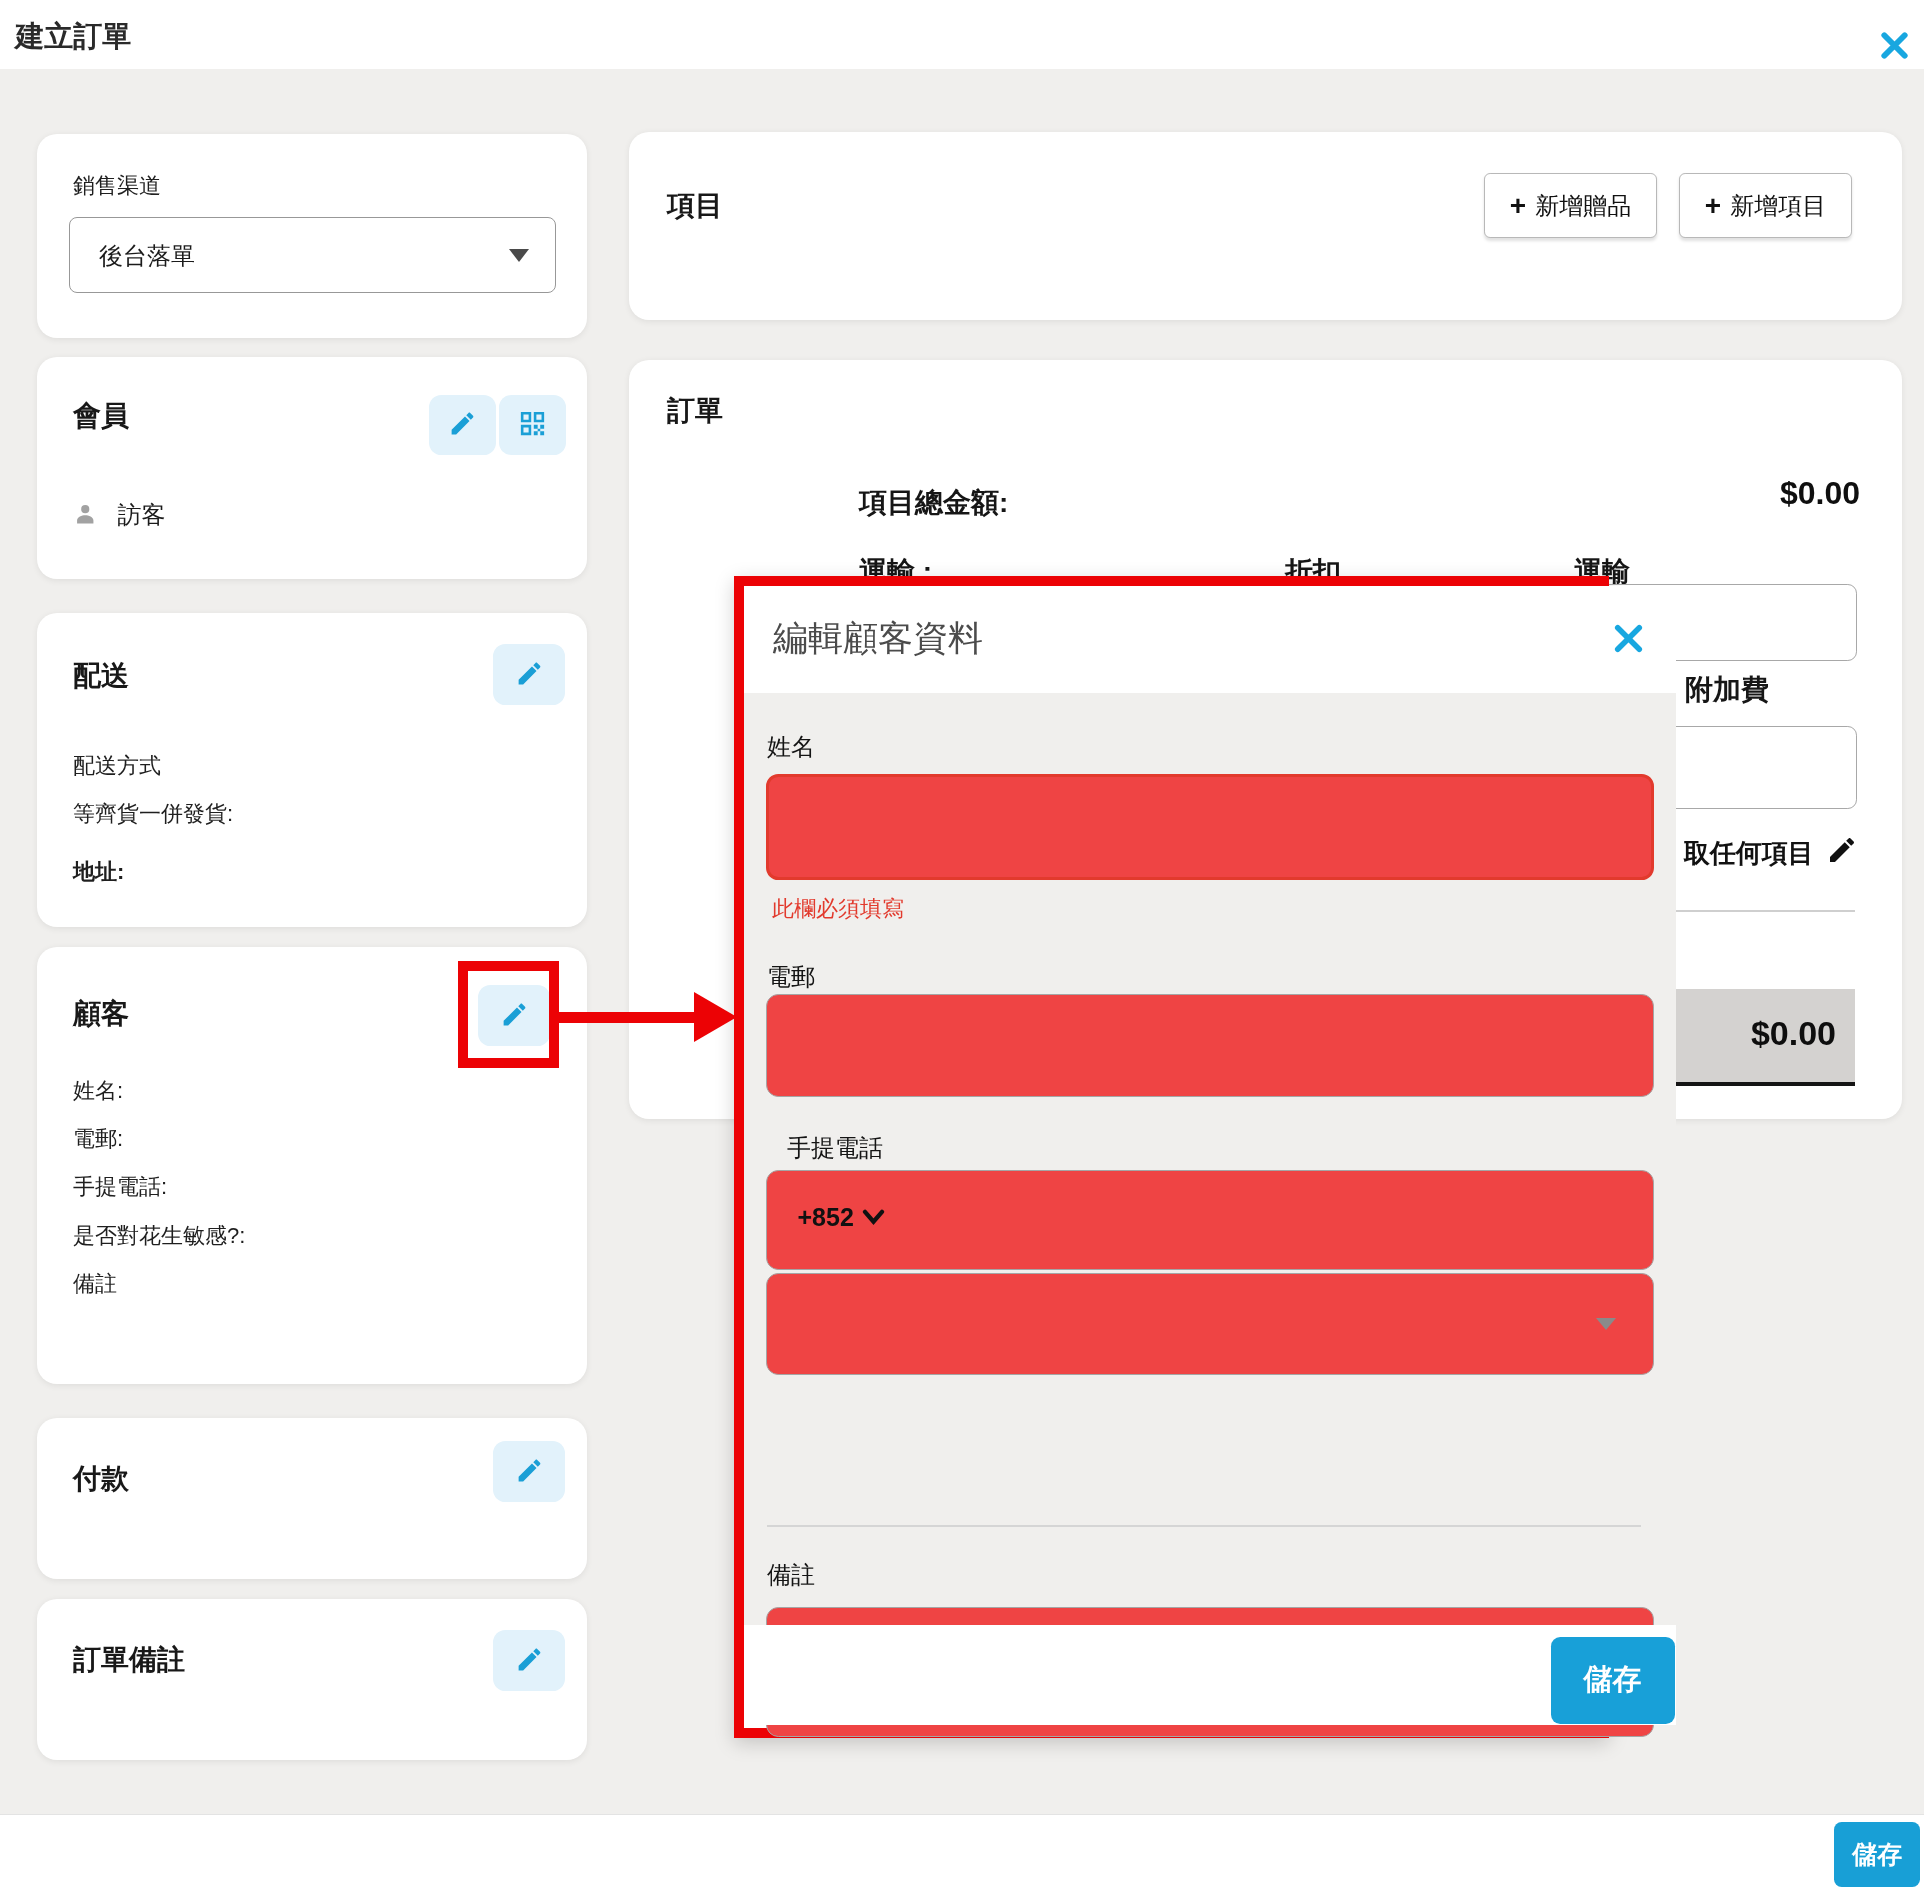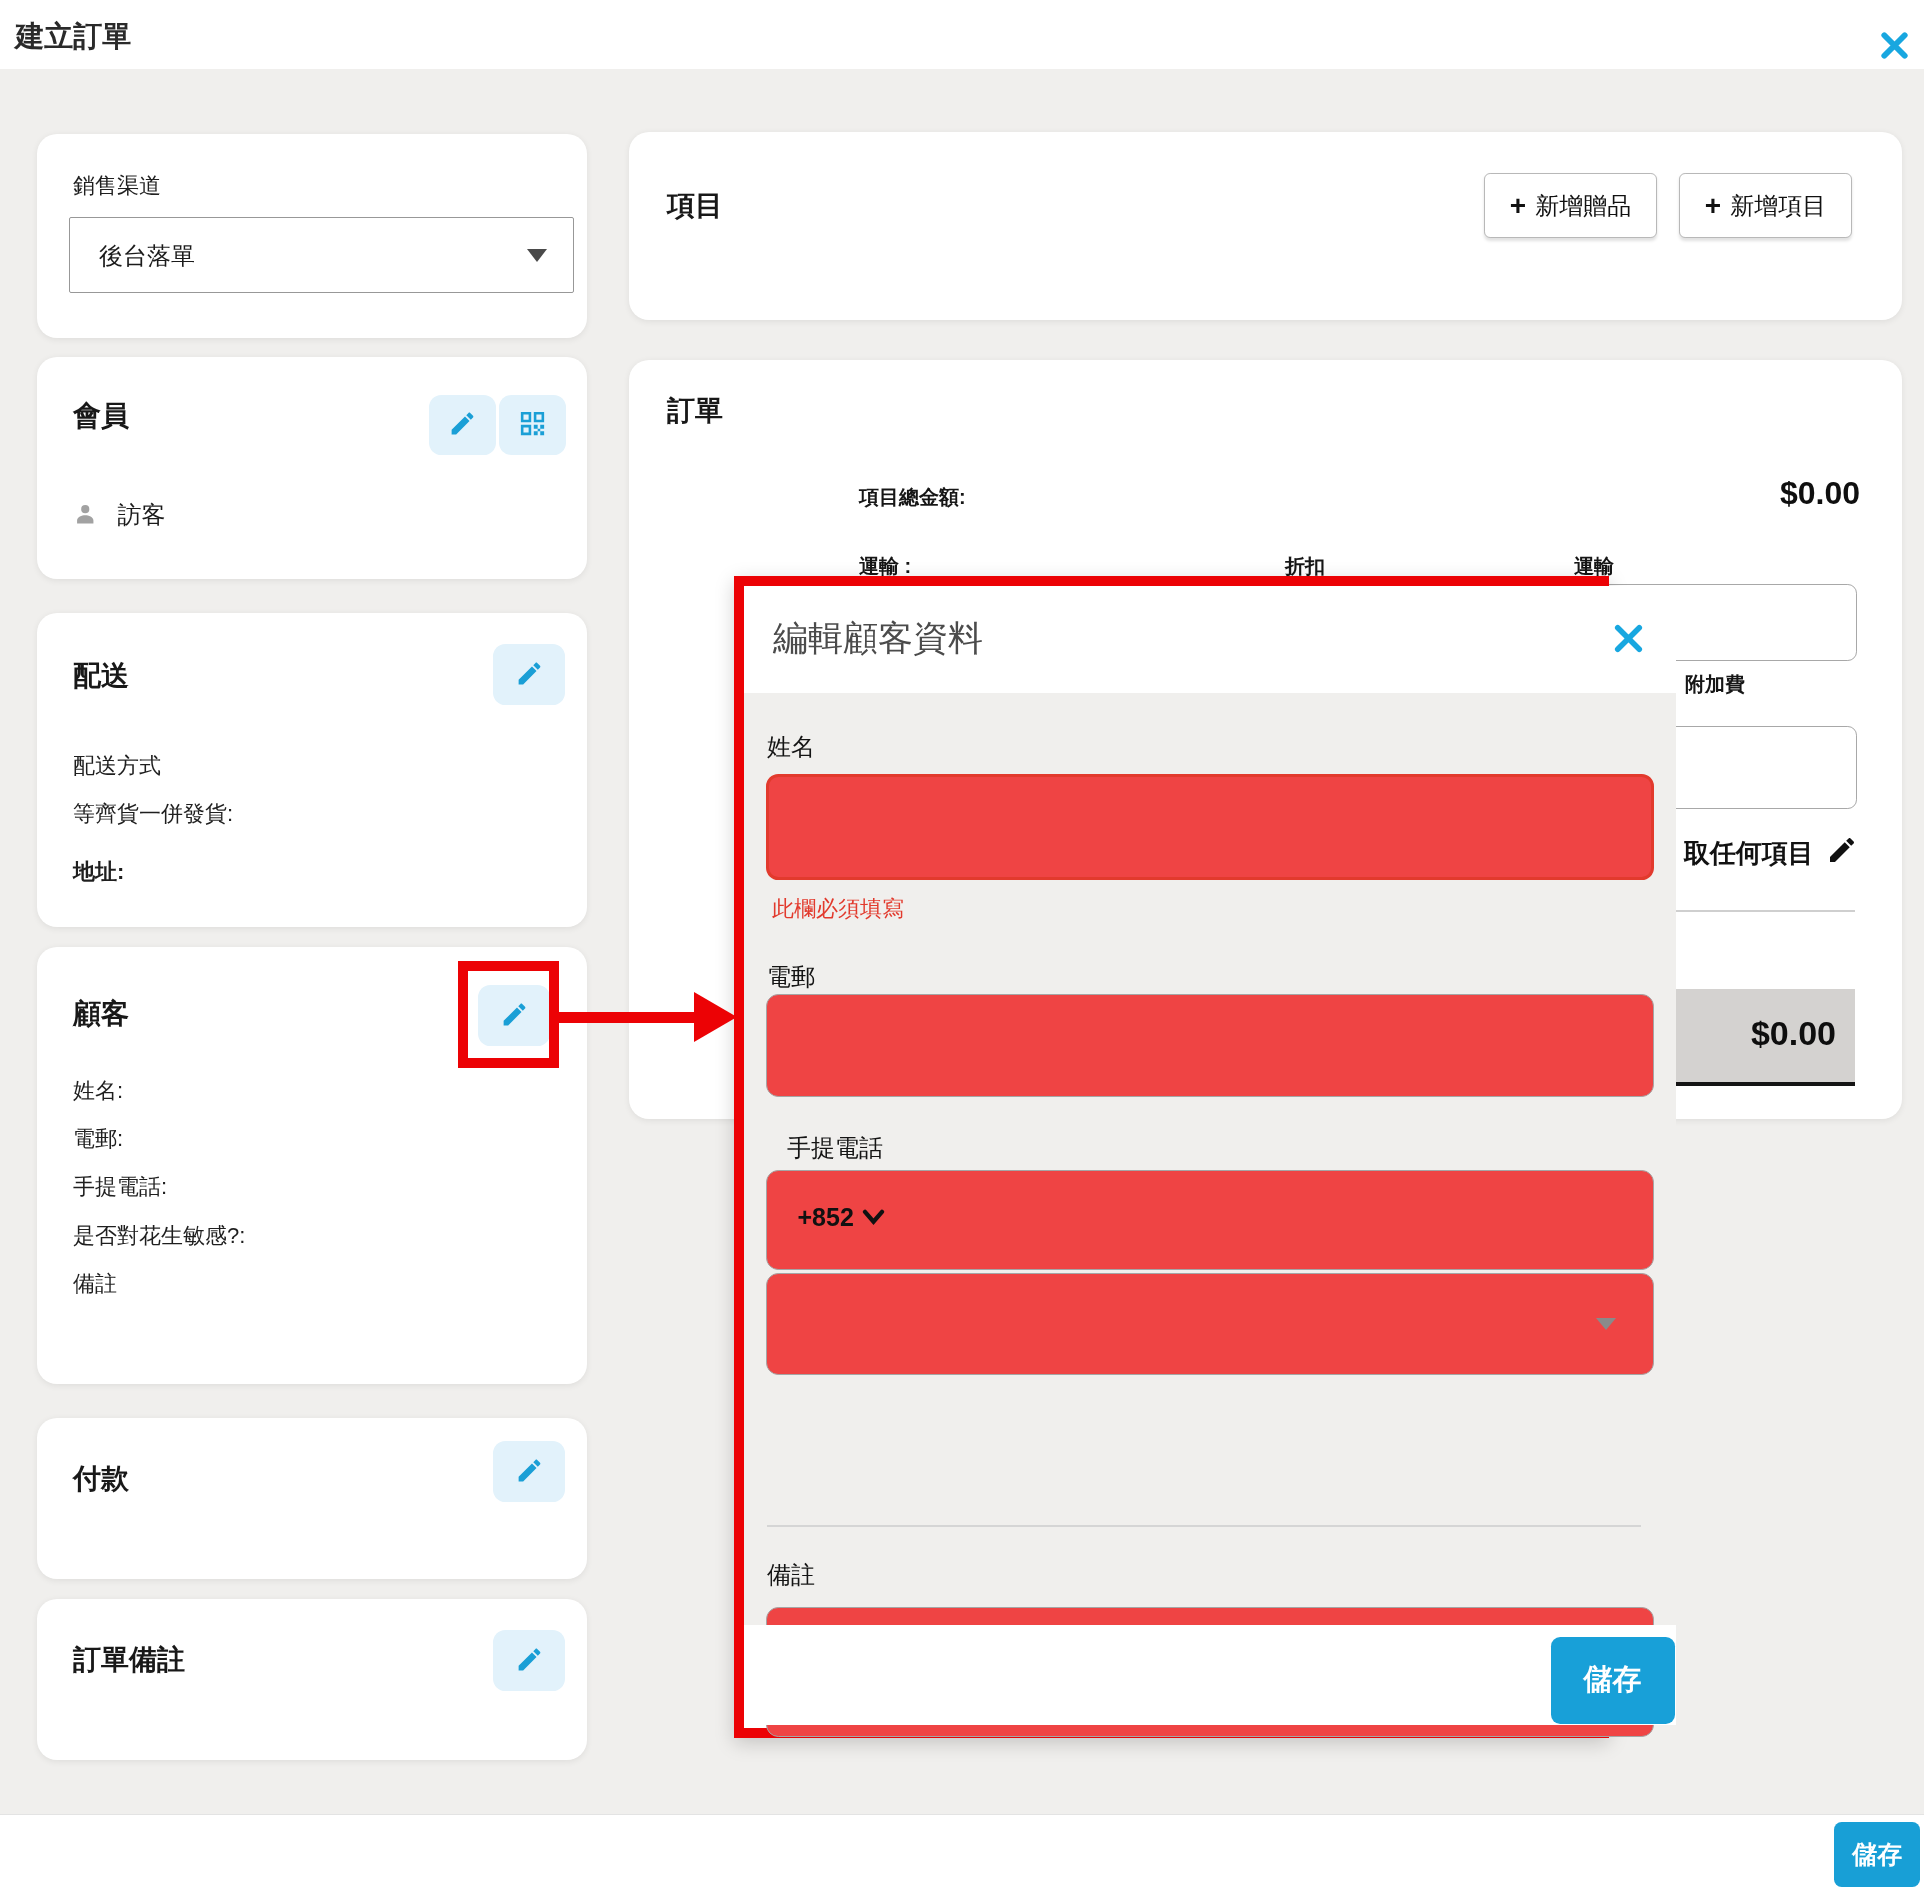--- a/index.html
+++ b/index.html
@@ -20,38 +20,38 @@
 
   
   .card{position:absolute;background:#ffffff;border-radius:20px;box-shadow:0 1.5px 6.1px rgba(0,0,0,0.07);z-index:2;}
   .card-title{position:absolute;font-size:28px;font-weight:bold;color:#181818;}
   .field-label{position:absolute;font-size:22px;font-weight:500;color:#1f1f1f;}
   .icon-btn{position:absolute;width:72px;height:61px;background:#e2f2fb;border:none;border-radius:12.3px;
             display:flex;align-items:center;justify-content:center;cursor:pointer;}
 
   
   .select-box{position:absolute;left:32px;top:83px;width:485px;height:74px;background:#fff;
-              border:1.5px solid #989898;border-radius:2px;cursor:pointer;padding-left:18px;}
+              border:1.5px solid #989898;border-radius:8px;cursor:pointer;}
   .select-box .val{position:absolute;left:29px;top:21.5px;font-size:24px;color:#1b1b1b;}
   .tri-down-dark{position:absolute;right:26px;top:31px;width:0;height:0;
                  border-left:10.7px solid transparent;border-right:10.7px solid transparent;border-top:13px solid #4a4a4a;}
   .tri-down-gray{position:absolute;width:0;height:0;border-left:10px solid transparent;
                  border-right:10px solid transparent;border-top:12.3px solid #8a8a8a;}
 
   .guest-row{position:absolute;left:36px;top:142px;display:flex;align-items:center;gap:20px;}
   .guest-row .txt{font-size:24px;color:#1b1b1b;}
 
   
   .outline-btn{position:absolute;height:65px;background:#fff;border:1.5px solid #b8b8b8;border-radius:6.1px;
                box-shadow:0 2.3px 3.1px rgba(0,0,0,0.12);font-size:24px;font-weight:500;color:#111;
                display:flex;align-items:center;justify-content:center;gap:9.2px;cursor:pointer;font-family:inherit;}
   .outline-btn .plus{font-size:28px;font-weight:bold;}
 
   
-  .ocell-label{position:absolute;font-size:20px;font-weight:600;color:#161616;}
+  .ocell-label{position:absolute;font-size:28px;font-weight:600;color:#161616;}
   .big-amount{position:absolute;font-size:32px;font-weight:bold;color:#0f0f0f;}
   .plain-input{position:absolute;background:#fff;border:1.5px solid #a8a8a8;border-radius:9.2px;}
   .order-divider{position:absolute;height:1.5px;background:#cfcfcf;}
   .total-box{position:absolute;background:#d4d2d0;border-bottom:4.6px solid #151515;}
   .total-box .amt{position:absolute;right:19px;top:24.5px;font-size:34px;font-weight:bold;color:#0e0e0e;}
   .pick-any{position:absolute;display:flex;align-items:center;gap:12.3px;font-size:26px;font-weight:bold;color:#111;}
 
   
   .modal-wrap{position:absolute;left:734px;top:576px;width:875px;height:1162px;border:10.7px solid #ec0205;
               box-sizing:border-box;background:#ffffff;z-index:20;box-shadow:0 4.6px 18.4px rgba(0,0,0,0.18);}

